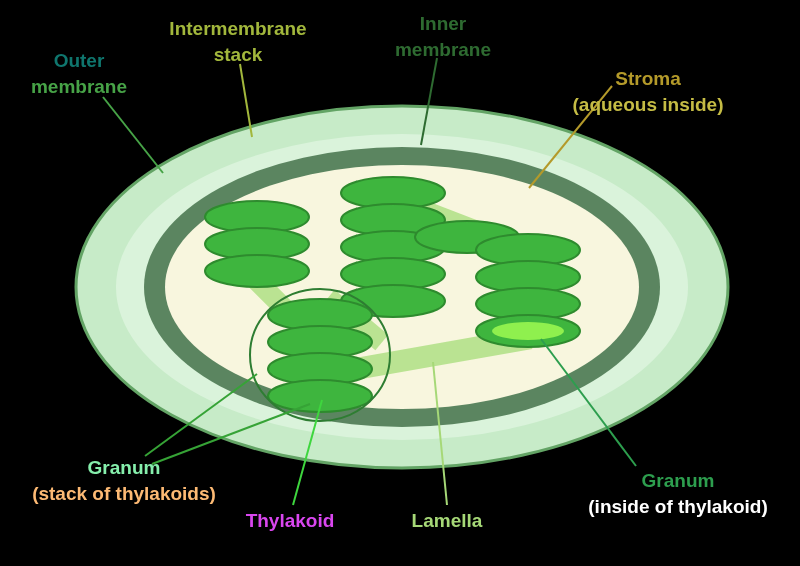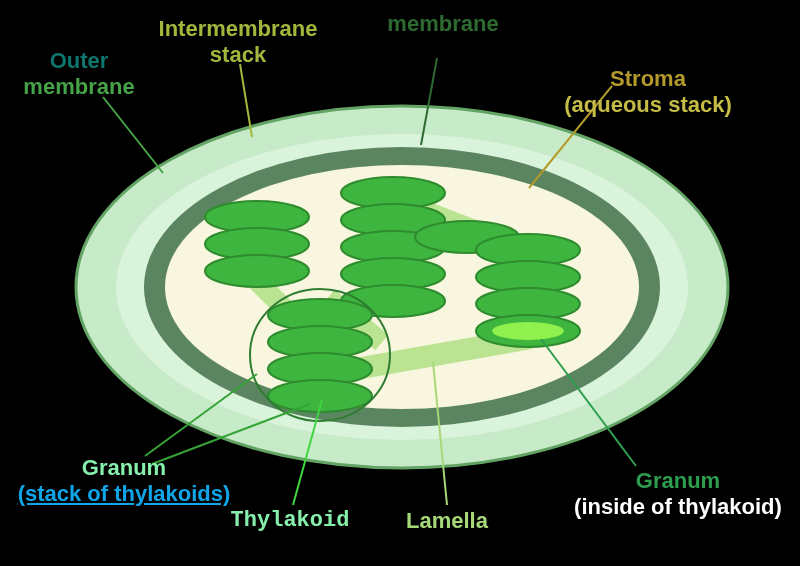--- a/index.html
+++ b/index.html
@@ -9,21 +9,21 @@
     background:#000;
     overflow:hidden;
     font-family:"Liberation Sans", sans-serif;
   }
   #diagram-svg { position:absolute; left:0; top:0; }
   .lbl {
     position:absolute;
     transform:translateX(-50%);
     text-align:center;
     font-weight:bold;
-    font-size:22px;
+    font-size:19px;
     line-height:26px;
     white-space:nowrap;
   }
   .lbl span { display:block; }
 </style>
 </head>
 <body>
 
 <div id="stage">
 
@@ -94,35 +94,36 @@
     <span style="color: #0f766e;">Outer</span>
     <span style="color: rgb(71, 163, 71);">membrane</span>
   </div>
 
   <div class="lbl" style="left:238px; top:16px;">
     <span style="color: rgb(162, 183, 60);">Intermembrane</span>
     <span style="color: rgb(162, 183, 60);">stack</span>
   </div>
 
   <div class="lbl" style="left:443px; top:11px;">
+    <span style="color: rgb(46, 107, 49);">Inner</span>
     <span style="color: rgb(46, 107, 49);">membrane</span>
   </div>
 
   <div class="lbl" style="left:648px; top:36px;margin-top:30px;">
     <span style="color: rgb(180, 154, 42);">Stroma</span>
-    <span style="color: rgb(197, 188, 69);">(aqueous stack)</span>
+    <span style="color: rgb(197, 188, 69);">(aqueous inside)</span>
   </div>
 
   <div class="lbl" style="left:124px; top:455px;">
     <span style="color: #86efac;">Granum</span>
-    <span style="color: #0ea5e9; text-decoration: underline;">(stack of thylakoids)</span>
+    <span style="color: #fdba74;">(stack of thylakoids)</span>
   </div>
 
   <div class="lbl" style="left:290px; top:508px;">
-    <span style="color: #86efac; font-family: Liberation Mono, monospace;">Thylakoid</span>
+    <span style="color: #d946ef;">Thylakoid</span>
   </div>
 
   <div class="lbl" style="left:447px; top:508px;">
     <span style="color: rgb(166, 216, 119);">Lamella</span>
   </div>
 
   <div class="lbl" style="left:678px; top:468px;">
     <span style="color: rgb(45, 158, 78);">Granum</span>
     <span style="color: #ffffff;">(inside of thylakoid)</span>
   </div>

